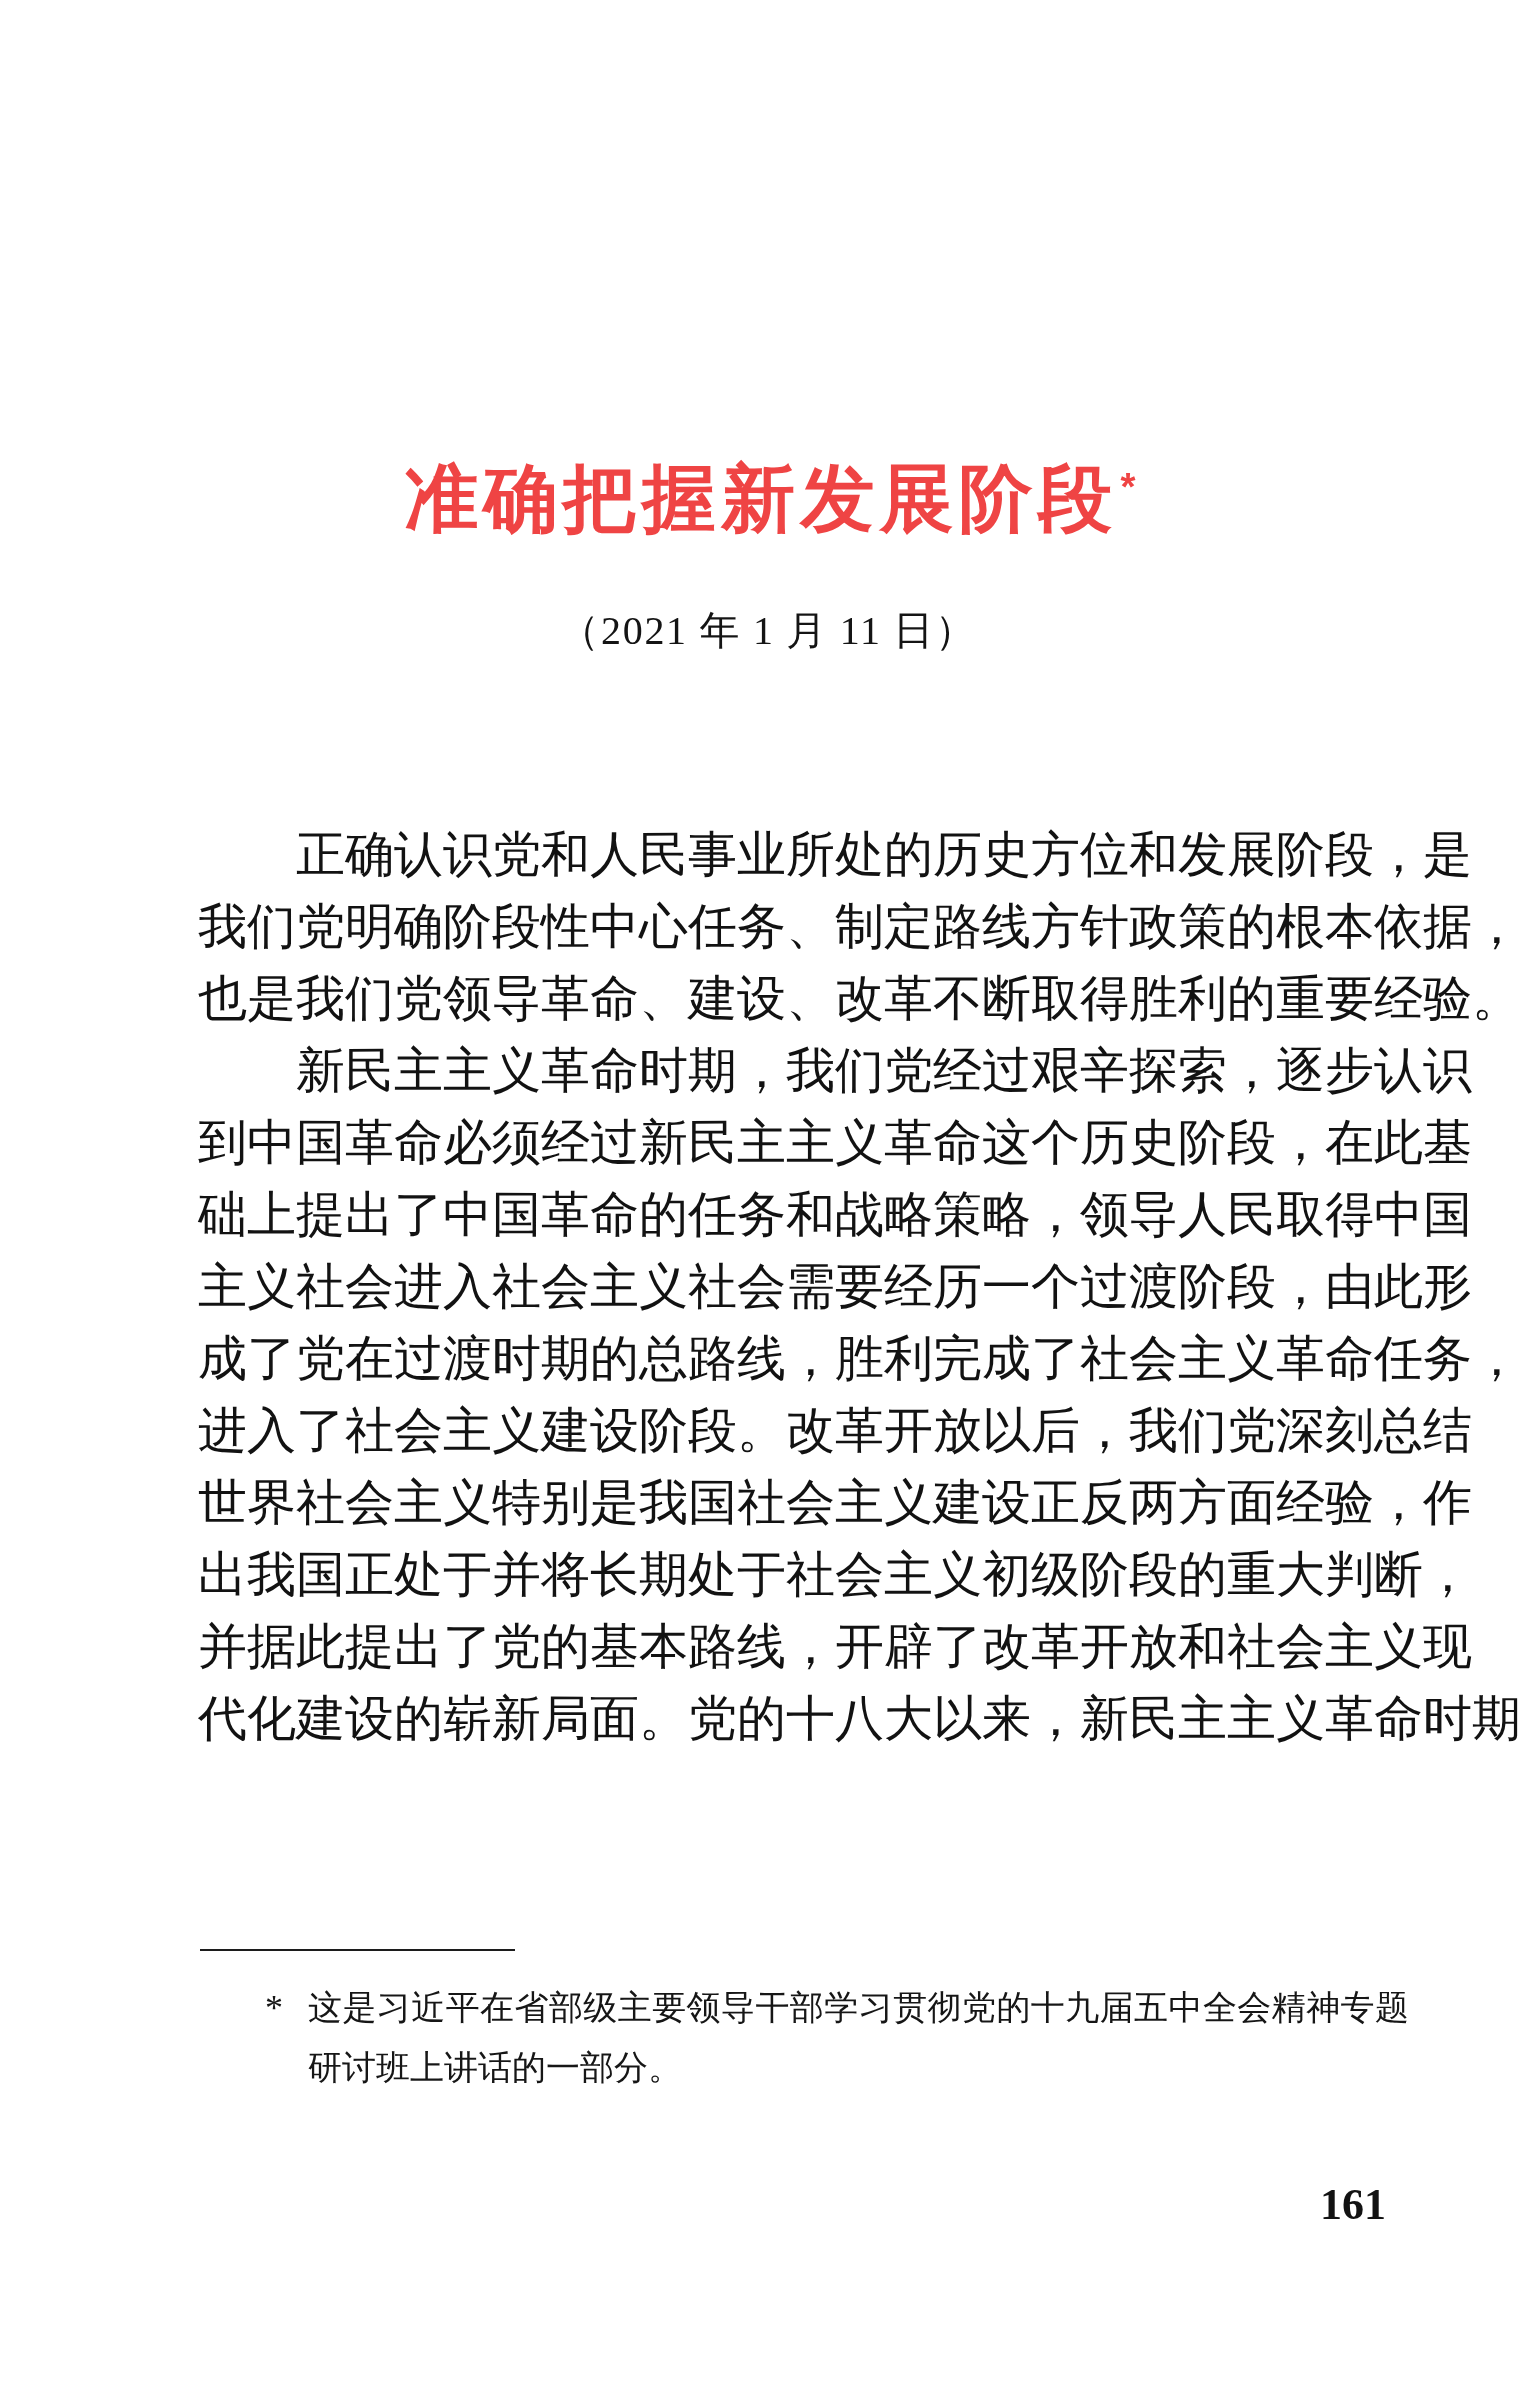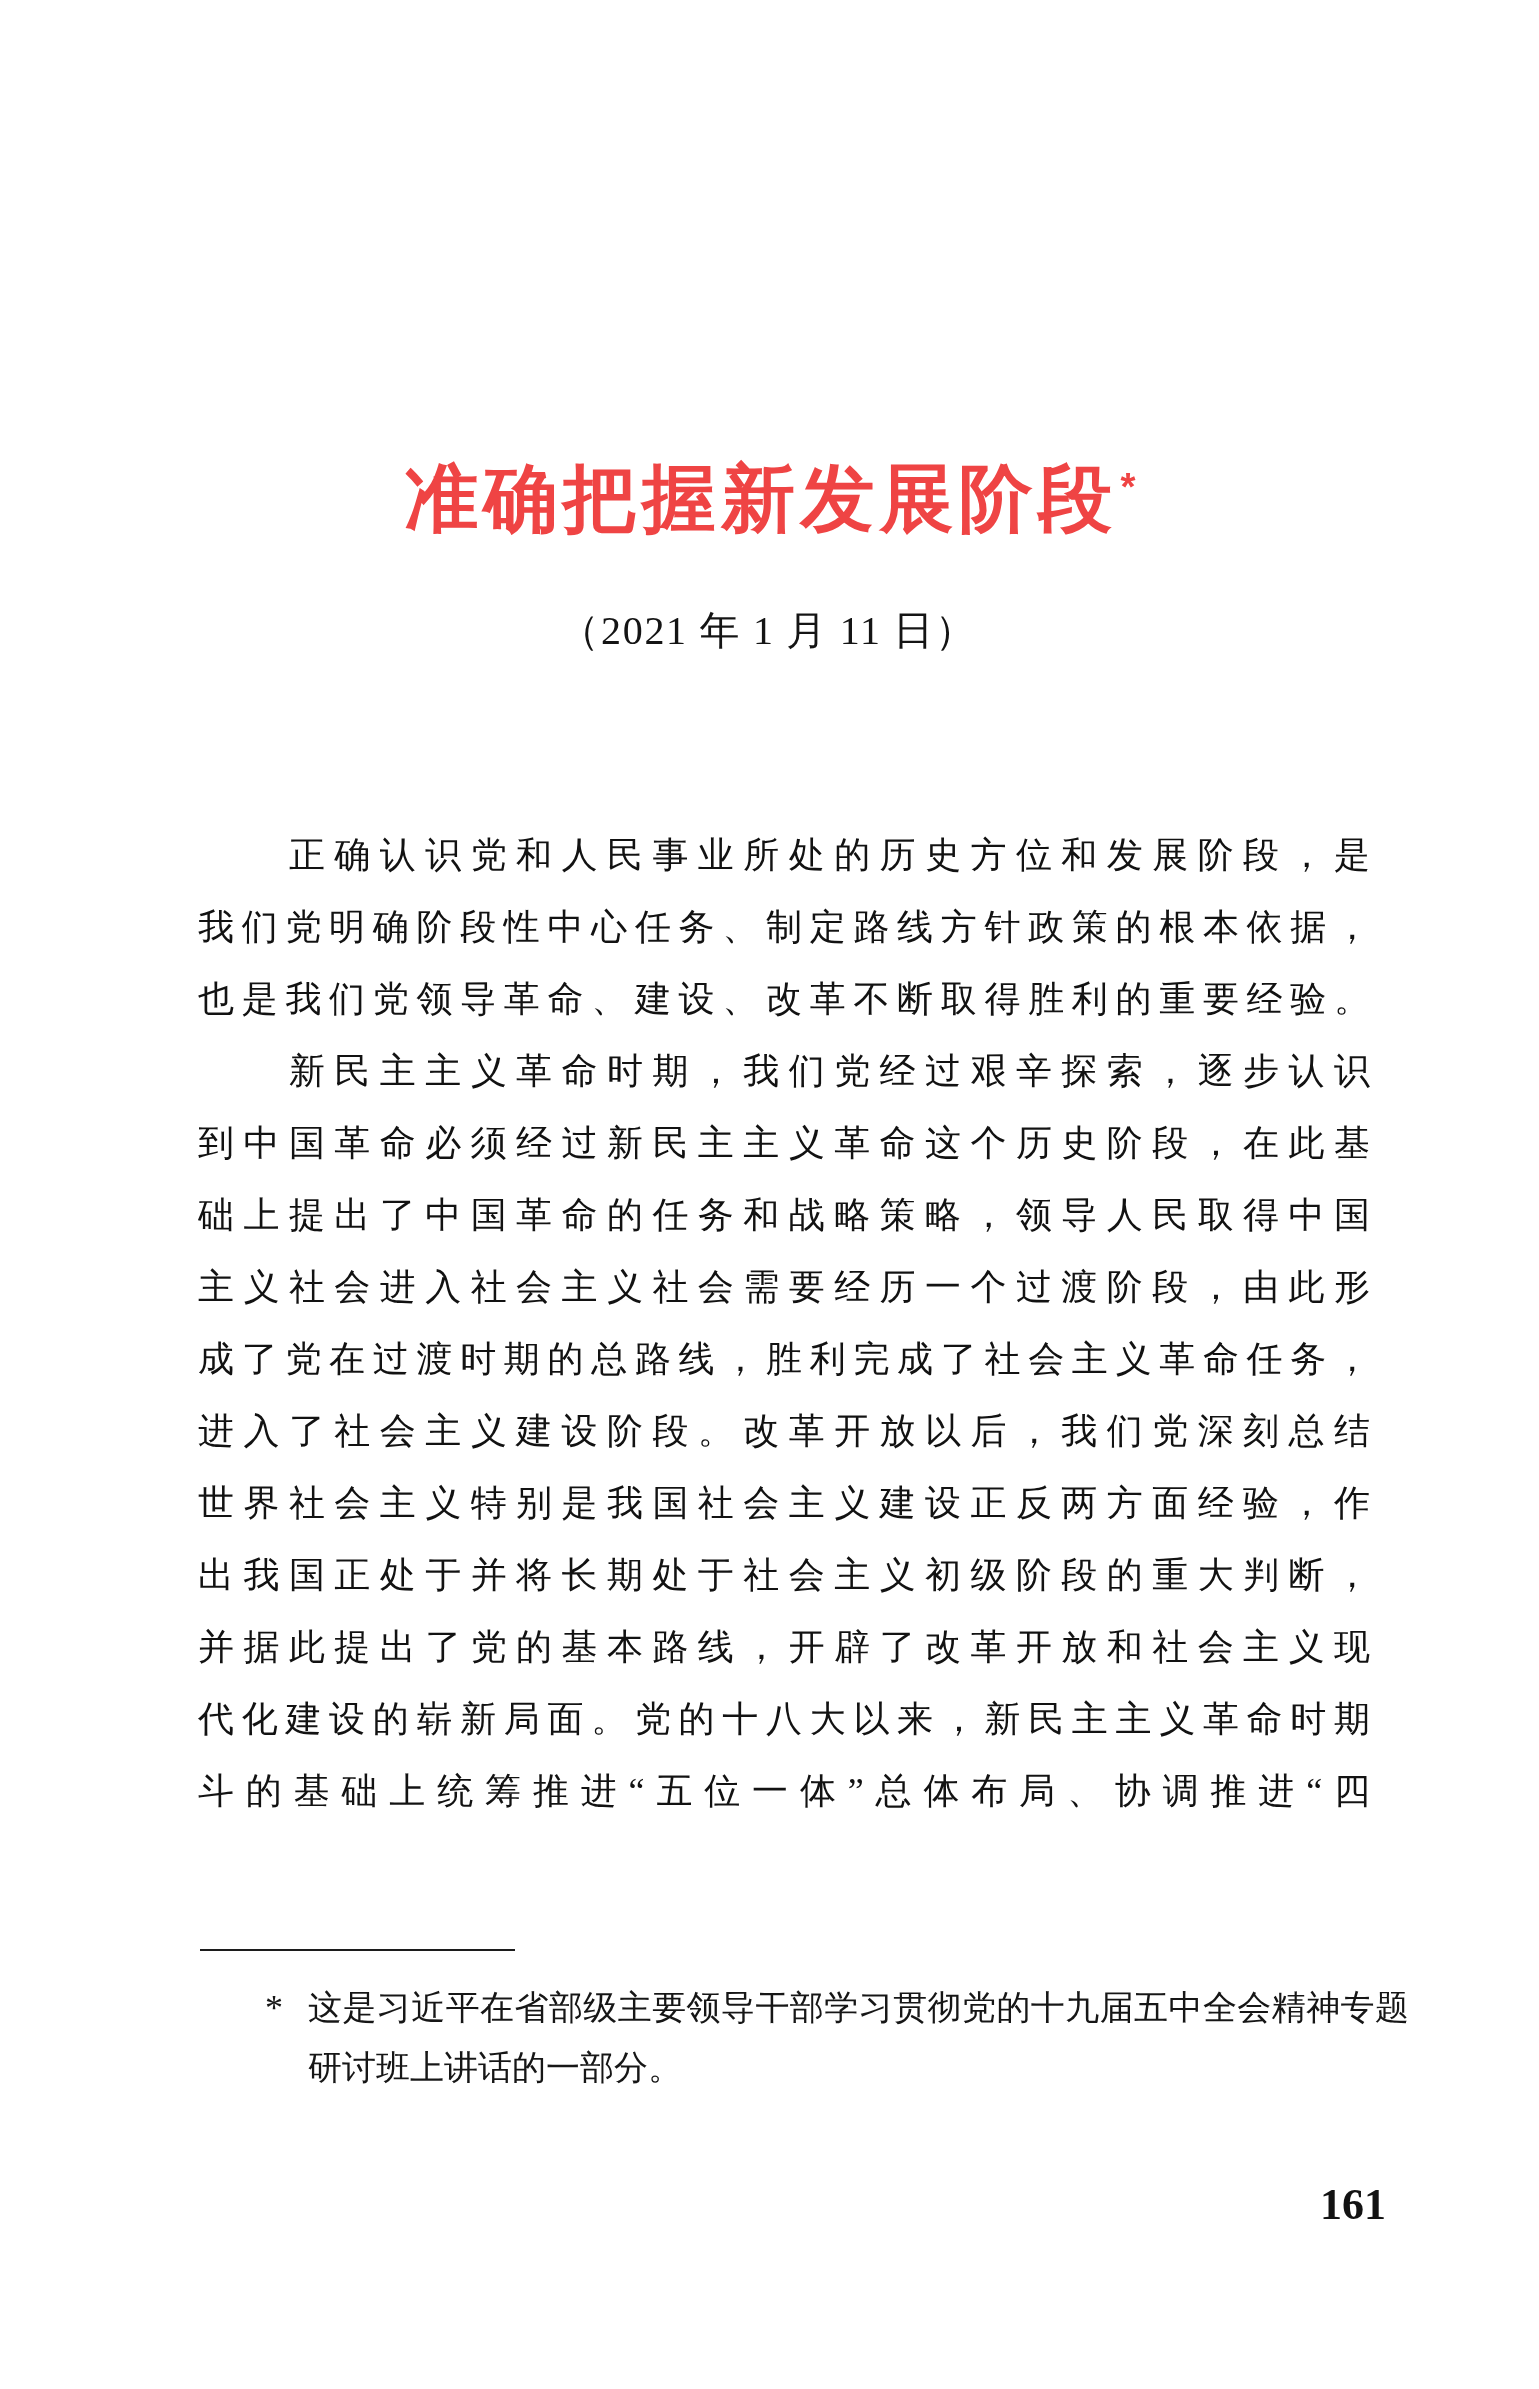--- a/index.html
+++ b/index.html
@@ -49,21 +49,21 @@
     line-height: 55px;
     letter-spacing: 1.7px;
     color: #141414;
     white-space: nowrap;
   }
   .body-text {
     position: absolute;
     top: 819px;
     left: 198px;
     width: 1172px;
-    font-size: 36px;
+    font-size: 49px;
     color: #121212;
   }
   .body-text .text-line {
     height: 72px;
     line-height: 72px;
     text-align: justify;
     text-align-last: justify;
     text-justify: inter-character;
     white-space: nowrap;
   }
@@ -135,21 +135,20 @@
       <div class="text-line">　　新民主主义革命时期，我们党经过艰辛探索，逐步认识</div>
       <div class="text-line">到中国革命必须经过新民主主义革命这个历史阶段，在此基</div>
       <div class="text-line">础上提出了中国革命的任务和战略策略，领导人民取得中国</div>
       <div class="text-line">主义社会进入社会主义社会需要经历一个过渡阶段，由此形</div>
       <div class="text-line">成了党在过渡时期的总路线，胜利完成了社会主义革命任务，</div>
       <div class="text-line">进入了社会主义建设阶段。改革开放以后，我们党深刻总结</div>
       <div class="text-line">世界社会主义特别是我国社会主义建设正反两方面经验，作</div>
       <div class="text-line">出我国正处于并将长期处于社会主义初级阶段的重大判断，</div>
       <div class="text-line">并据此提出了党的基本路线，开辟了改革开放和社会主义现</div>
       <div class="text-line">代化建设的崭新局面。党的十八大以来，新民主主义革命时期</div>
-      <div class="text-line">斗的基础上统筹推进“五位一体”总体布局、协调推进“四</div>
     </div>
 
   <div class="fn-rule"></div>
 
   <div class="footnote">
     <span class="fn-marker">*</span>
     <div class="fn-lines">
         <div class="text-line">这是习近平在省部级主要领导干部学习贯彻党的十九届五中全会精神专题</div>
         <div class="text-line">研讨班上讲话的一部分。</div>
       </div>

